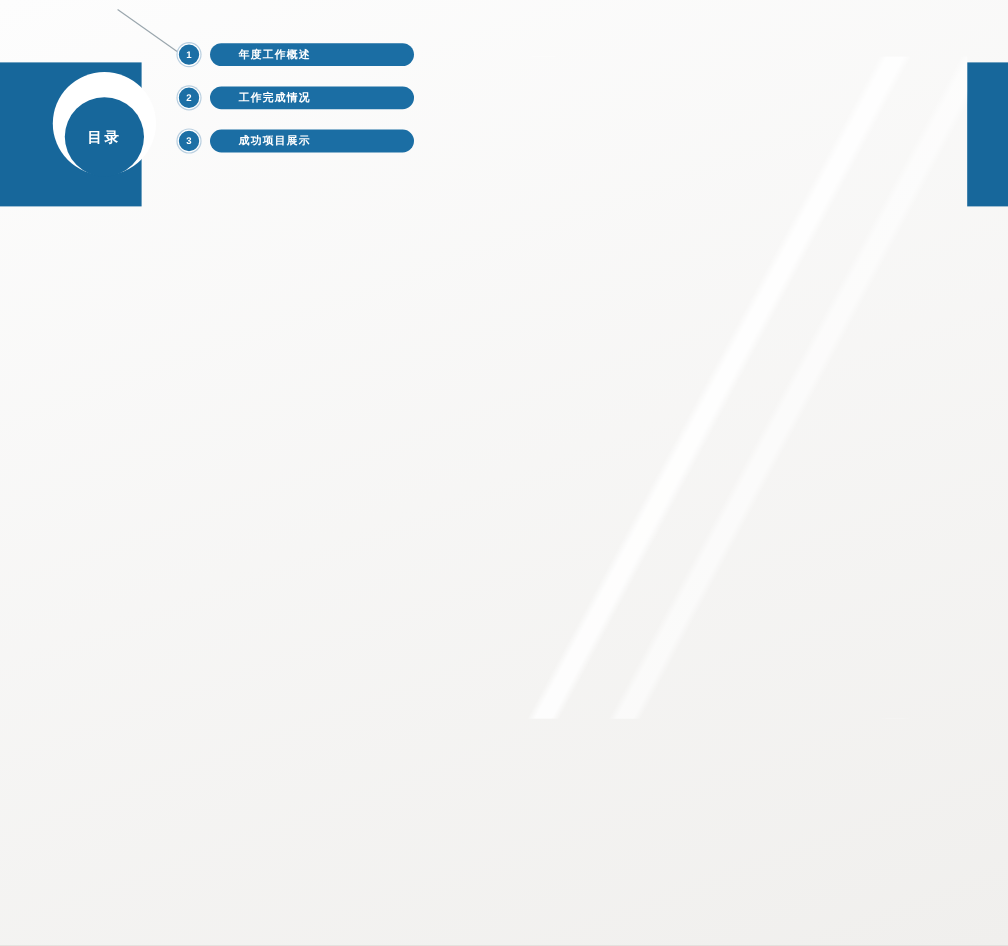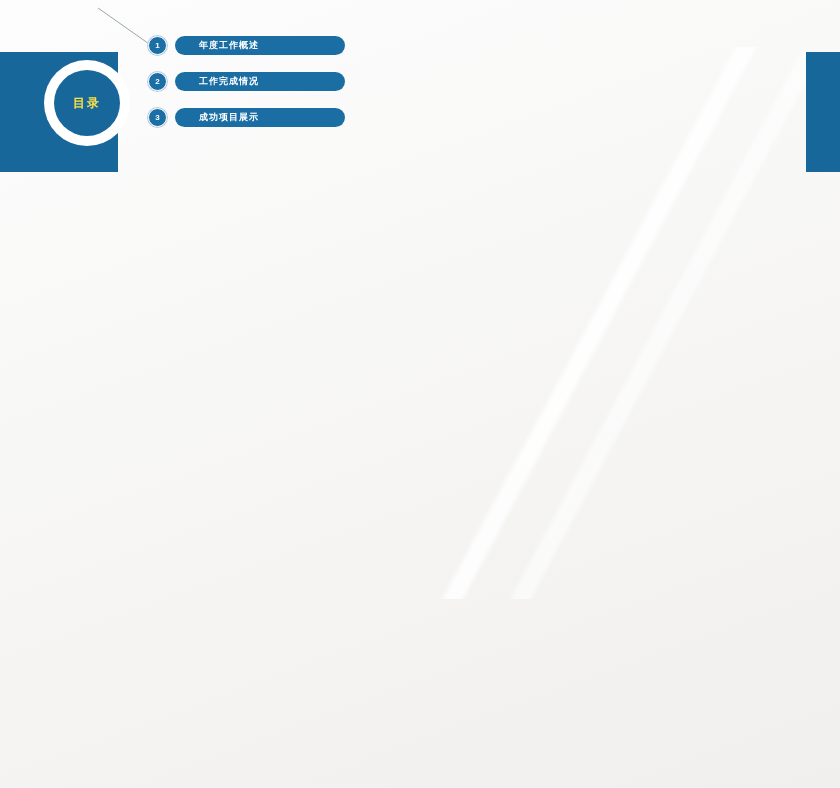--- a/index.html
+++ b/index.html
@@ -179,23 +179,23 @@
 
   
   .s8{ position:absolute; inset:0; background:linear-gradient(160deg,#fdfdfd,#f0efed); overflow:hidden; }
   .s8-left{ position:absolute; left:0; top:52px; width:118px; height:120px; background:#17679b; }
   .s8-right{ position:absolute; right:0; top:52px; width:34px; height:120px; background:#17679b; }
   .s8-circ{
     position:absolute; left:44px; top:60px; width:86px; height:86px; border-radius:50%;
     background:#fff;
   }
   .s8-circ2{
-    position:absolute; left:54px; top:70px; width:66px; height:66px; border-radius:50%;
+    position:absolute; left:54px; top:81px; width:66px; height:66px; border-radius:50%;
     background:#17679b; display:flex; align-items:center; justify-content:center;
-    color:#fde047; font-size:12px; font-weight:bold; letter-spacing:2px;
+    color:#ffffff; font-size:12px; font-weight:bold; letter-spacing:2px;
   }
   .s8-item{ position:absolute; left:148px; height:19px; display:flex; align-items:center; }
   .s8-num{
     width:19px; height:19px; border-radius:50%; background:#1c6fa5; color:#fff;
     font-size:8px; font-weight:bold; display:flex; align-items:center; justify-content:center;
     border:1.5px solid #fff; box-shadow:0 0 0 1px #b9cfe0;
   }
   .s8-pill{
     margin-left:8px; height:19px; width:170px; border-radius:10px; background:#1b6ea4;
     color:#fff; font-size:9px; font-weight:bold; letter-spacing:1px;

